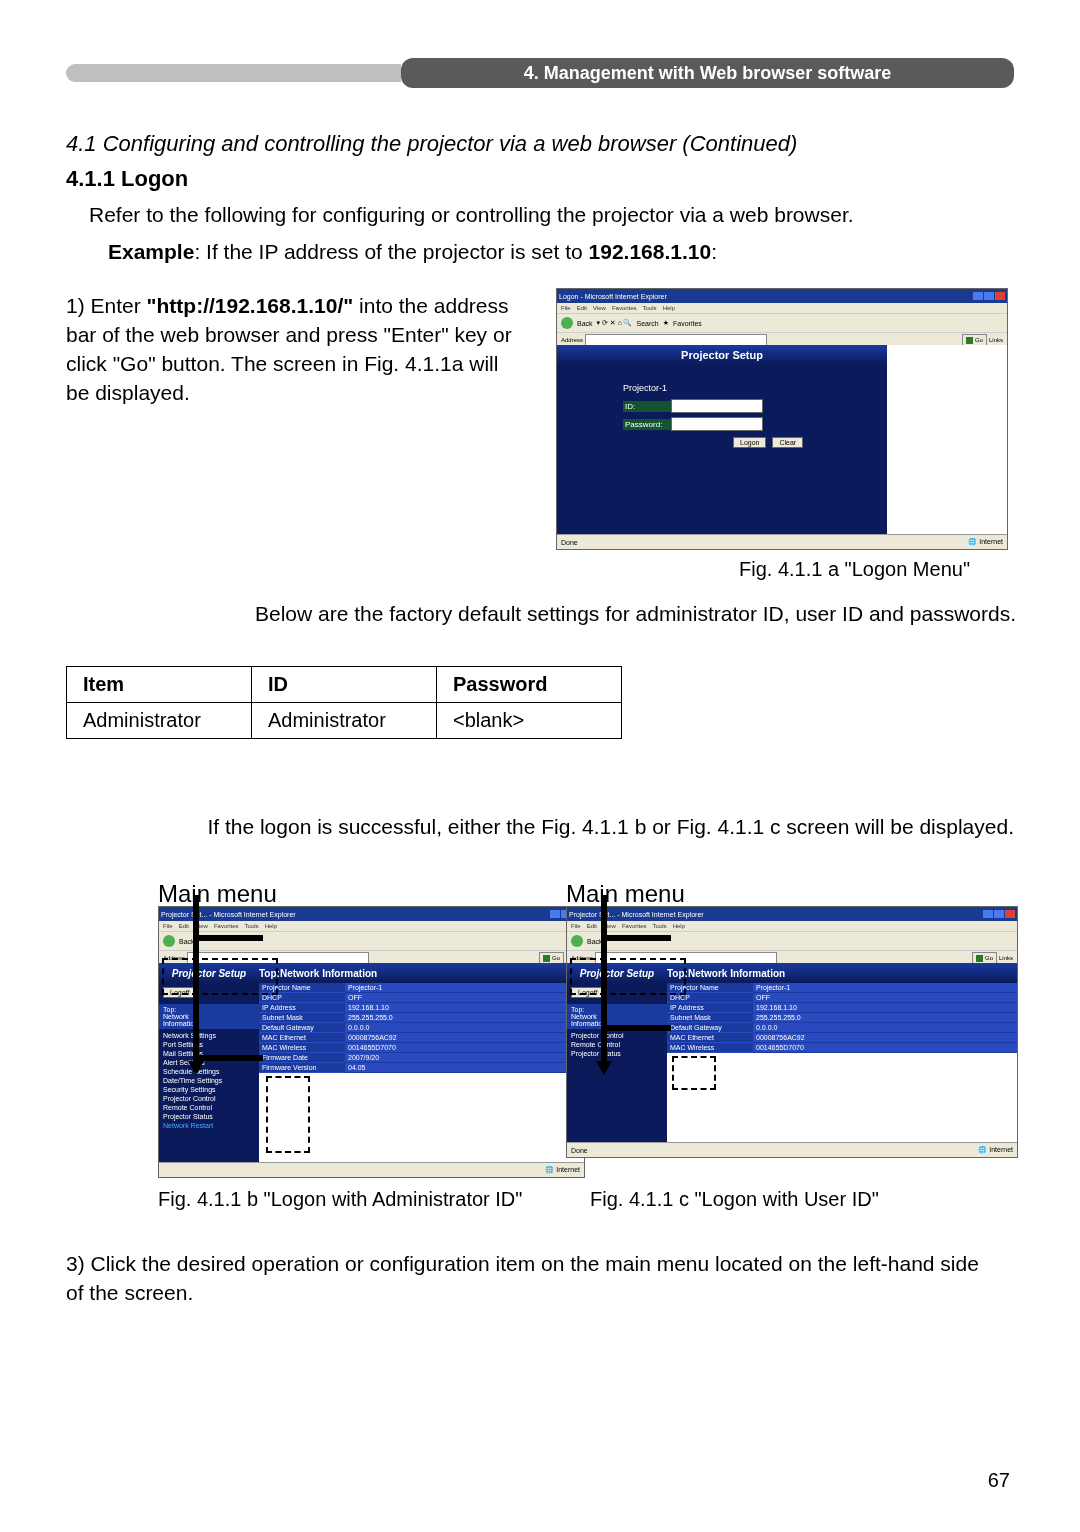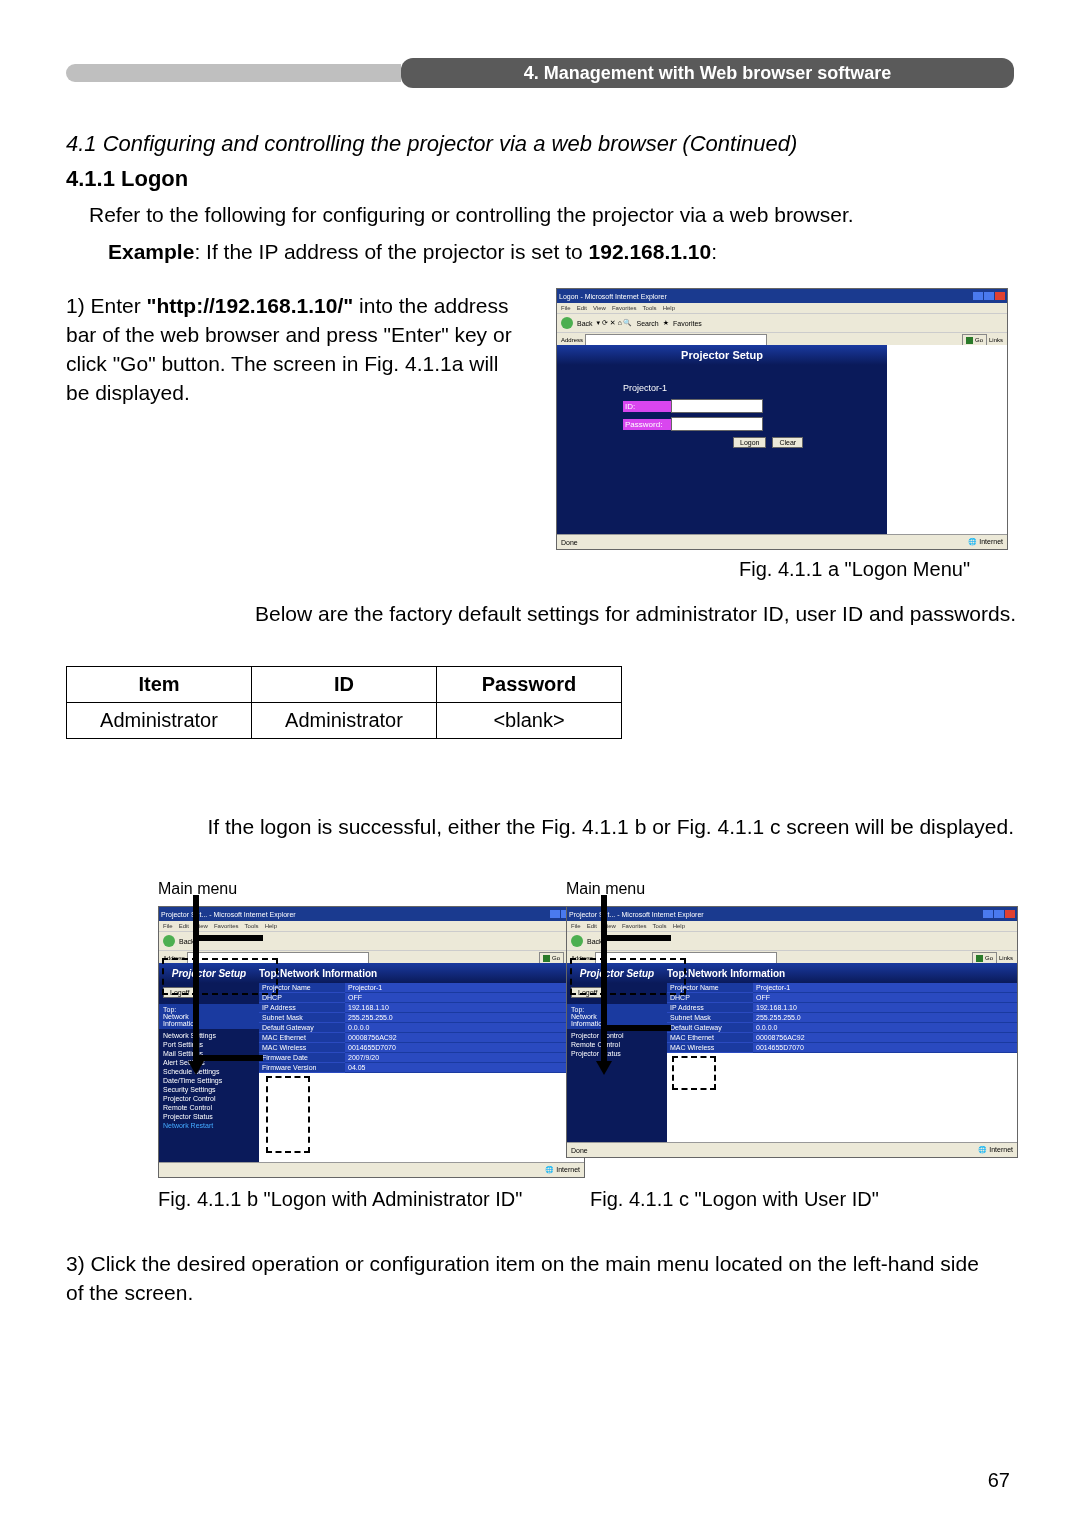--- a/index.html
+++ b/index.html
@@ -28,32 +28,32 @@
   .ie-addr{height:14px;font-size:6px;display:flex;align-items:center;padding:0 4px;gap:2px;border-bottom:1px solid #999;}
   .addr-field{flex:0 0 180px;height:10px;background:#fff;border:1px solid #888;}
   .go-btn{height:10px;padding:0 3px;background:#ece9d8;border:1px solid #888;font-size:6px;display:flex;align-items:center;}
   .go-sq{width:7px;height:7px;background:#2a7a2a;margin-right:2px;}
   .ie-body{position:absolute;top:56px;left:0;right:0;bottom:14px;background:#fff;}
   .proj-pane{position:absolute;top:0;left:0;right:120px;bottom:0;background:#0a1a5a;color:#fff;}
   .proj-banner{height:20px;background:linear-gradient(#1a3aa0,#0a1a5a);font-size:11px;font-weight:bold;display:flex;align-items:center;justify-content:center;}
   .proj-label{font-size:9px;margin:18px 0 6px 66px;}
   .proj-form{margin-left:66px;font-size:8px;}
   .proj-row{display:flex;align-items:center;margin-bottom:4px;}
-  .proj-row .lbl{width:44px;background:#d946ef;padding:1px 2px;}
+  .proj-row .lbl{width:44px;background:#14532d;padding:1px 2px;}
   .proj-row input{width:86px;height:10px;border:1px solid #666;background:#fff;}
   .proj-btns{margin:6px 0 0 110px;display:flex;gap:6px;}
   .proj-btns button{font-size:7px;padding:1px 6px;background:#ece9d8;border:1px solid #666;}
   .ie-status{position:absolute;left:0;right:0;bottom:0;height:14px;background:#ece9d8;border-top:1px solid #999;font-size:7px;display:flex;align-items:center;justify-content:space-between;padding:0 4px;}
   .cap-a{position:absolute;top:558px;right:110px;font-size:20px;}
   .below-txt{position:absolute;left:66px;top:602px;right:64px;font-size:21px;text-align:right;}
   table.creds{position:absolute;left:66px;top:666px;border-collapse:collapse;font-size:20px;}
-  table.creds th, table.creds td{border:1px solid #000;padding:6px 0;text-align:center;}
+  table.creds th, table.creds td{border:1px solid #000;padding:6px 16px;text-align:left;}
   table.creds col.c{width:185px;}
   .succ-txt{position:absolute;left:66px;top:812px;right:66px;font-size:21px;line-height:1.4;text-align:right;}
-  .mm-label{position:absolute;top:880px;font-size:16px;}
+  .mm-label{position:absolute;top:880px;font-size:24px;}
   .mm-b{left:158px;} .mm-c{left:566px;}
   .fig-b{position:absolute;top:906px;left:158px;width:425px;height:270px;border:1px solid #666;background:#ece9d8;}
   .fig-c{position:absolute;top:906px;left:566px;width:450px;height:250px;border:1px solid #666;background:#ece9d8;}
   .menu-body{position:absolute;top:56px;left:0;right:0;bottom:14px;background:#0a1a5a;}
   .mb-banner{height:20px;background:linear-gradient(#1a3aa0,#0a1a5a);display:flex;}
   .mb-left{width:100px;font-size:10px;font-weight:bold;color:#fff;display:flex;align-items:center;justify-content:center;font-style:italic;}
   .mb-right{flex:1;font-size:10px;font-weight:bold;color:#fff;display:flex;align-items:center;}
   .mb-content{display:flex;height:calc(100% - 20px);}
   .side{width:100px;font-size:7px;color:#fff;padding:4px 0;}
   .side .logoff{display:inline-block;background:#ece9d8;color:#000;border:1px solid #666;padding:1px 6px;margin:0 0 6px 4px;}

